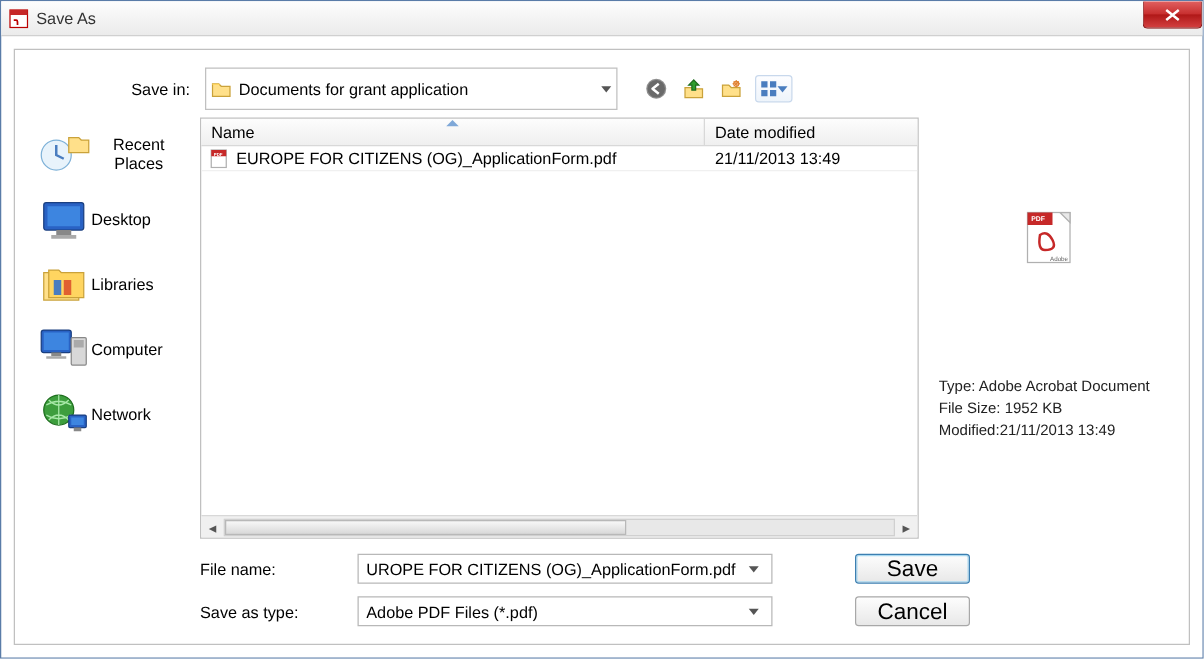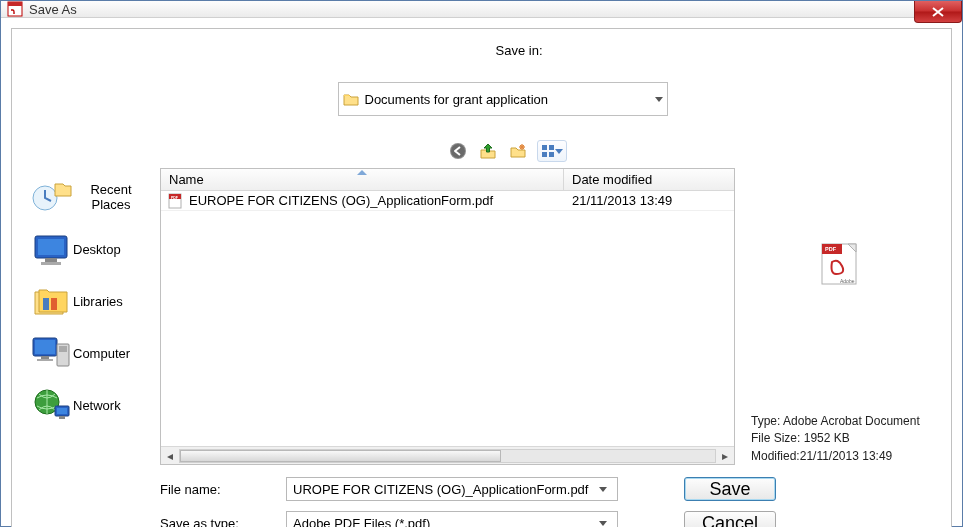--- a/index.html
+++ b/index.html
@@ -59,24 +59,23 @@
     margin: 10px;
     border: 1px solid #c0c0c0;
     background: #fff;
     padding: 14px 18px 14px 12px;
     display: flex;
     flex-direction: column;
   }
   .row-savein {
     display: flex;
     align-items: center;
-    gap: 24px;
+    gap: 12px;
     margin-bottom: 6px;
     padding-left: 48px;
-    flex-direction: column;
   }
   .label { color: #000; font-size: 13px; }
   .labelr { text-align: right; width:80px; }
   .savein-combo {
     display: flex;
     align-items: center;
     width: 330px;
     height: 24px;
     border: 1px solid #c0c0c0;
     background: #fff;
@@ -217,21 +216,21 @@
     color:#222;
     display:flex;
     flex-direction:column;
   }
   .preview .thumb-area {
     height:180px;
     display:flex;
     align-items:center;
     justify-content:center;
   }
-  .meta { margin-top:59px; line-height:1.45; }
+  .meta { margin-top:21px; line-height:1.45; }
   .bottom {
     margin-top:12px;
     padding-left:136px;
     display:flex;
     flex-direction:column;
     gap:10px;
   }
   .brow {
     display:flex;
     align-items:center;

